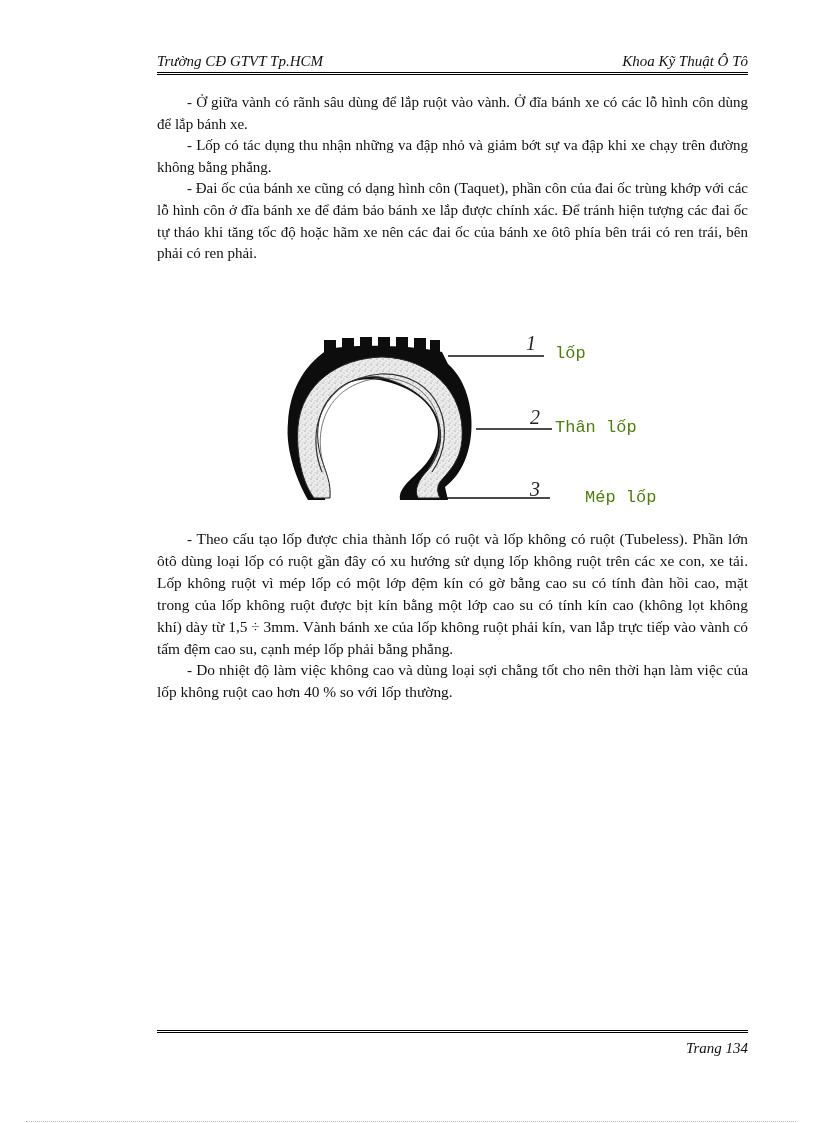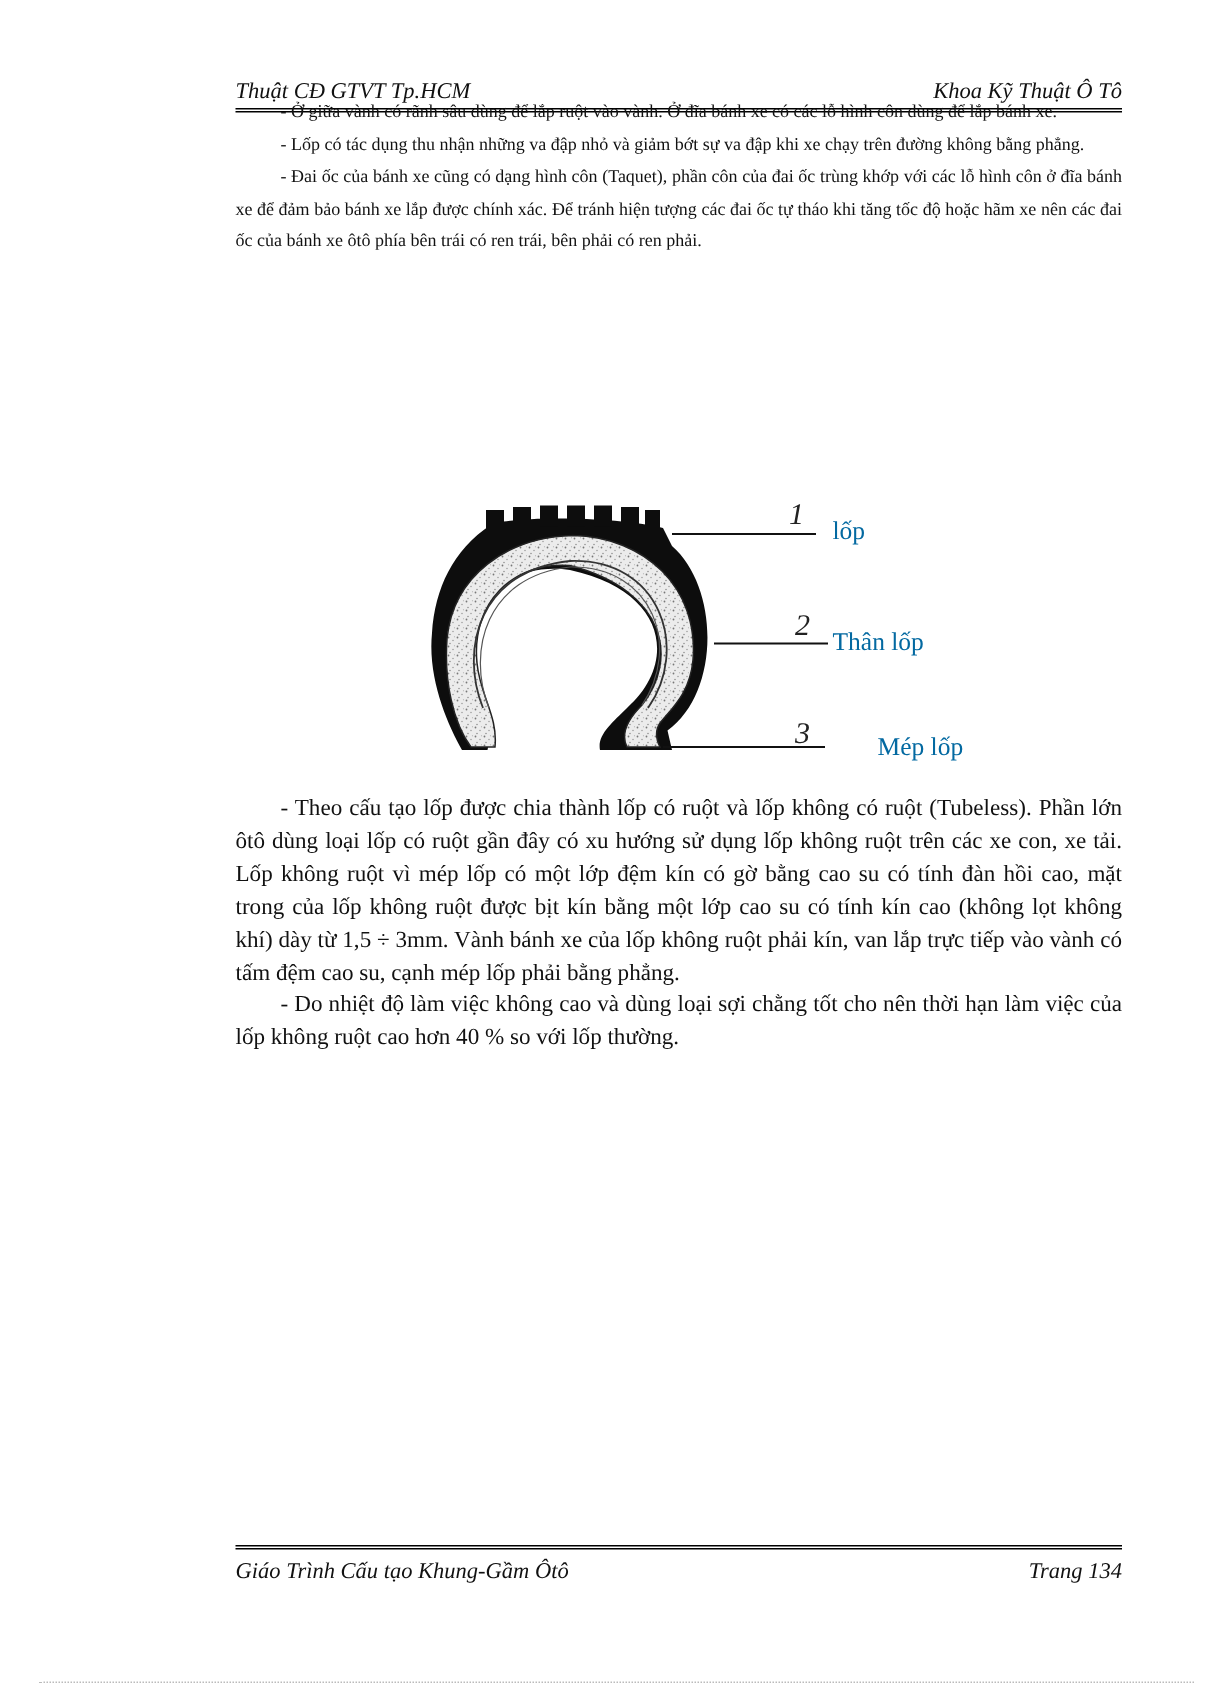--- a/index.html
+++ b/index.html
@@ -24,44 +24,44 @@
       border-bottom: 3px double #000;
       font-style: italic;
       font-size: 15px;
       line-height: 20px;
     }
     .page-header .left { position: absolute; left: 0; top: 1px; }
     .page-header .right { position: absolute; right: 0; top: 1px; }
     .body-text {
       position: absolute;
       left: 157px;
-      top: 64px;
+      top: 92px;
       width: 591px;
-      font-size: 12px;
+      font-size: 15px;
       line-height: 21.6px;
       text-align: justify;
     }
     .para {
       margin: 0;
       text-indent: 30px;
       text-align: justify;
     }
     .figure {
       position: absolute;
       left: 280px;
       top: 322px;
       width: 380px;
       height: 200px;
     }
     .figure svg { position: absolute; left: 0; top: 0; }
     .fig-label {
       position: absolute;
-      font-family: Liberation Serif, serif;
+      font-family: Liberation Mono, monospace;
       font-size: 17px;
-      color: #0369a1;
+      color: #4d7c0f;
     }
     .fig-num {
       position: absolute;
       font-family: "Liberation Serif", "DejaVu Serif", serif;
       font-style: italic;
       font-size: 20px;
       color: #222;
     }
     .body-text-2 {
       position: absolute;
@@ -90,21 +90,21 @@
       top: 1121px;
       width: 770px;
       height: 0;
       border-top: 1px dotted #bbb;
     }
   </style>
 </head>
 <body>
 
 <div class="page-header">
-  <span class="left">Thuật CĐ GTVT Tp.HCM</span>
+  <span class="left">Trường CĐ GTVT Tp.HCM</span>
   <span class="right">Khoa Kỹ Thuật Ô Tô</span>
 </div>
 
 <div class="body-text">
   <p class="para">- Ở giữa vành có rãnh sâu dùng để lắp ruột vào vành. Ở đĩa bánh xe có các lỗ hình côn dùng để lắp bánh xe.</p>
   <p class="para">- Lốp có tác dụng thu nhận những va đập nhỏ và giảm bớt sự va đập khi xe chạy trên đường không bằng phẳng.</p>
   <p class="para">- Đai ốc của bánh xe cũng có dạng hình côn (Taquet), phần côn của đai ốc trùng khớp với các lỗ hình côn ở đĩa bánh xe để đảm bảo bánh xe lắp được chính xác. Để tránh hiện tượng các đai ốc tự tháo khi tăng tốc độ hoặc hãm xe nên các đai ốc của bánh xe ôtô phía bên trái có ren trái, bên phải có ren phải.</p>
 </div>
 
 <div class="figure">
@@ -167,17 +167,16 @@
   <span class="fig-num" style="left:250px; top:156px;">3</span>
   <span class="fig-label" style="left:277px; top:166px;margin-left:28px;">Mép lốp</span>
 </div>
 
 <div class="body-text-2">
   <p class="para">- Theo cấu tạo lốp được chia thành lốp có ruột và lốp không có ruột (Tubeless). Phần lớn ôtô dùng loại lốp có ruột gần đây có xu hướng sử dụng lốp không ruột trên các xe con, xe tải. Lốp không ruột vì mép lốp có một lớp đệm kín có gờ bằng cao su có tính đàn hồi cao, mặt trong của lốp không ruột được bịt kín bằng một lớp cao su có tính kín cao (không lọt không khí) dày từ 1,5 ÷ 3mm. Vành bánh xe của lốp không ruột phải kín, van lắp trực tiếp vào vành có tấm đệm cao su, cạnh mép lốp phải bằng phẳng.</p>
   <p class="para">- Do nhiệt độ làm việc không cao và dùng loại sợi chằng tốt cho nên thời hạn làm việc của lốp không ruột cao hơn 40   % so với lốp thường.</p>
 </div>
 
 <div class="page-footer">
-  <span class="left">Giáo Trình Cấu tạo Khung-Gầm Ôtô</span>
   <span class="right">Trang 134</span>
 </div>
 
 <div class="page-edge"></div>
 
 </body></html>

